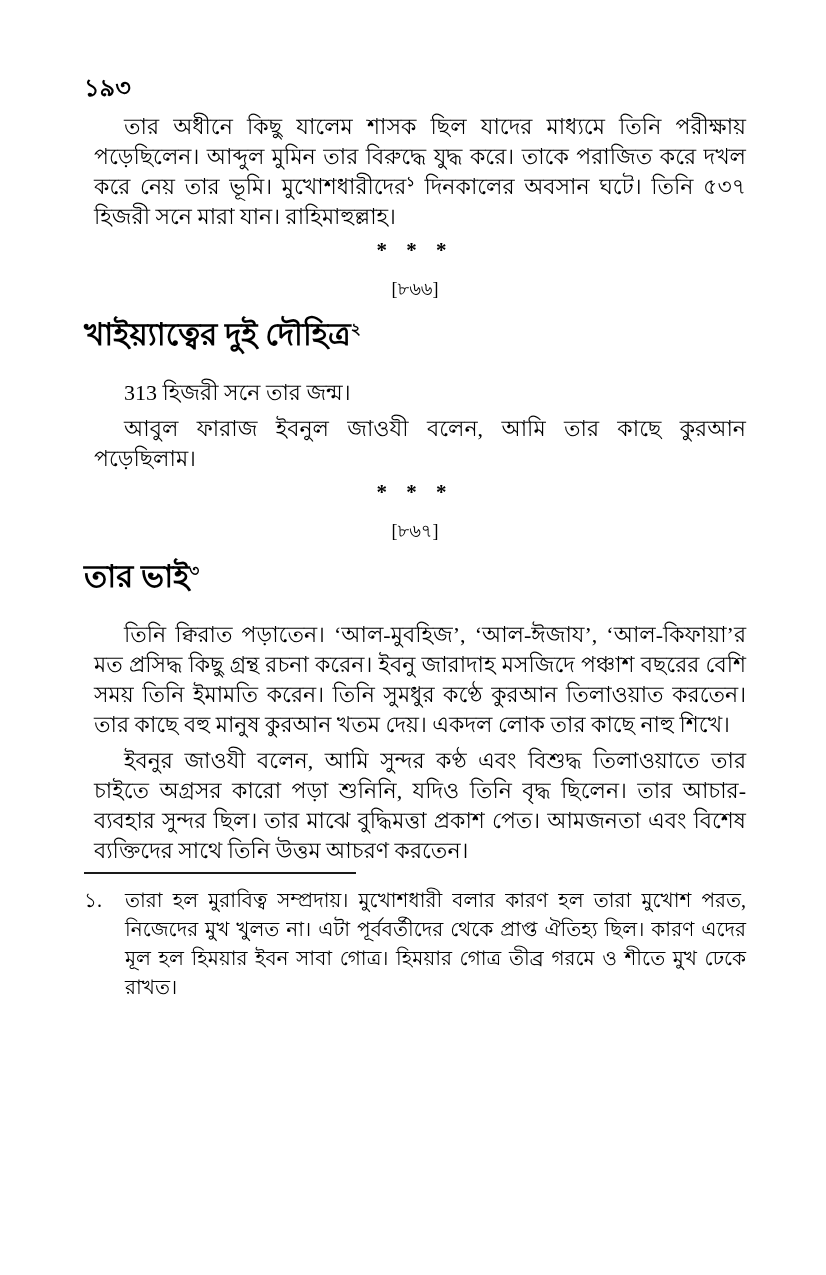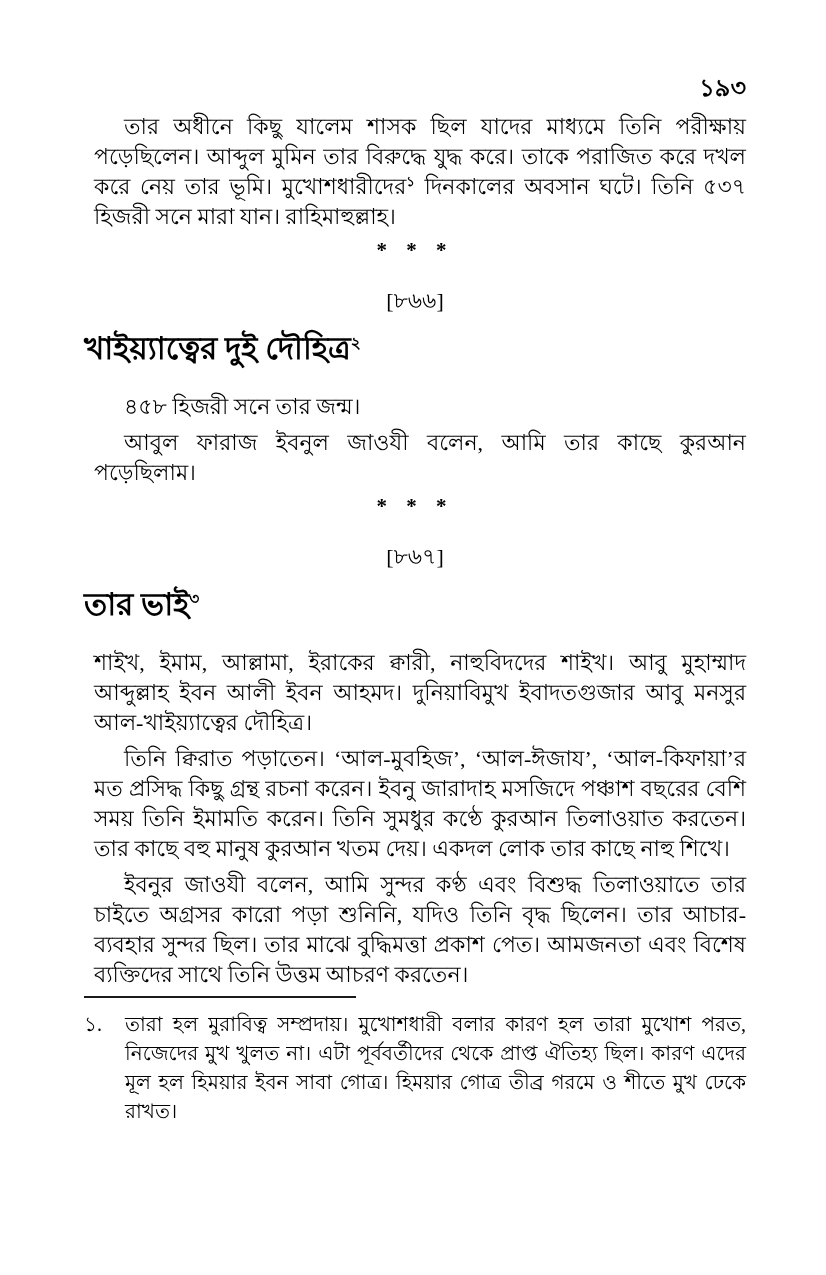--- a/index.html
+++ b/index.html
@@ -8,21 +8,20 @@
     width: 826px;
     height: 1275px;
     box-sizing: border-box;
     padding: 74px 80px 0 84px;
     background: #ffffff;
     color: #000000;
     font-family: "Liberation Serif", "DejaVu Serif", serif;
     overflow: hidden;
   }
   .page-number {
-    text-align: right;
     font-size: 24px;
     font-weight: bold;
     line-height: 28px;
     margin: 0 0 10px 0;
   }
   .body-para {
     font-size: 22px;
     line-height: 30px;
     text-align: justify;
     margin: 0 0 6px 10px;
@@ -35,22 +34,22 @@
   }
   .stars {
     text-align: center;
     font-size: 21px;
     letter-spacing: 7px;
     margin: 4px 0 6px 0;
     font-weight: bold;
   }
   .entry-marker {
     text-align: center;
-    font-size: 22px;
-    margin: 20px 0 4px 0;
+    font-size: 18px;
+    margin: 12px 0 4px 0;
   }
   .entry-title {
     text-align: left;
     font-size: 31px;
     font-weight: bold;
     margin: 0 0 16px 0;
   }
   .entry-title sup.fn-ref { font-size: 50%; }
   .footnote-rule {
     width: 272px;
@@ -76,30 +75,29 @@
 
   <div class="page-number">১৯৩</div>
 
   <p class="body-para indent"><span>তার অধীনে কিছু যালেম শাসক ছিল যাদের মাধ্যমে তিনি পরীক্ষায় পড়েছিলেন। আব্দুল মুমিন তার বিরুদ্ধে যুদ্ধ করে। তাকে পরাজিত করে দখল করে নেয় তার ভূমি। মুখোশধারীদের</span><sup class="fn-ref">১</sup><span> দিনকালের অবসান ঘটে। তিনি ৫৩৭ হিজরী সনে মারা যান। রাহিমাহুল্লাহ।</span></p>
 
   <div class="stars">* * *</div>
 
   <section>
     <div class="entry-marker">[৮৬৬]</div>
     <h1 class="entry-title"><span>খাইয়্যাত্বের দুই দৌহিত্র</span><sup class="fn-ref">২</sup></h1>
-    <p class="body-para indent">৪৫৮ হিজরী সনে তার জন্ম।</p>
+    <p class="body-para indent">313 হিজরী সনে তার জন্ম।</p>
     <p class="body-para indent">আবুল ফারাজ ইবনুল জাওযী বলেন, আমি তার কাছে কুরআন পড়েছিলাম।</p>
   </section>
 
   <div class="stars">* * *</div>
 
   <section>
     <div class="entry-marker">[৮৬৭]</div>
     <h1 class="entry-title"><span>তার ভাই</span><sup class="fn-ref">৩</sup></h1>
-    <p class="body-para">শাইখ, ইমাম, আল্লামা, ইরাকের ক্বারী, নাহুবিদদের শাইখ। আবু মুহাম্মাদ আব্দুল্লাহ ইবন আলী ইবন আহমদ। দুনিয়াবিমুখ ইবাদতগুজার আবু মনসুর আল-খাইয়্যাত্বের দৌহিত্র।</p>
     <p class="body-para indent">তিনি ক্বিরাত পড়াতেন। ‘আল-মুবহিজ’, ‘আল-ঈজায’, ‘আল-কিফায়া’র মত প্রসিদ্ধ কিছু গ্রন্থ রচনা করেন। ইবনু জারাদাহ মসজিদে পঞ্চাশ বছরের বেশি সময় তিনি ইমামতি করেন। তিনি সুমধুর কণ্ঠে কুরআন তিলাওয়াত করতেন। তার কাছে বহু মানুষ কুরআন খতম দেয়। একদল লোক তার কাছে নাহু শিখে।</p>
     <p class="body-para indent">ইবনুর জাওযী বলেন, আমি সুন্দর কণ্ঠ এবং বিশুদ্ধ তিলাওয়াতে তার চাইতে অগ্রসর কারো পড়া শুনিনি, যদিও তিনি বৃদ্ধ ছিলেন। তার আচার-ব্যবহার সুন্দর ছিল। তার মাঝে বুদ্ধিমত্তা প্রকাশ পেত। আমজনতা এবং বিশেষ ব্যক্তিদের সাথে তিনি উত্তম আচরণ করতেন।</p>
   </section>
 
   <hr class="footnote-rule">
 
   <div class="footnotes">
     <div class="footnote">
       <span class="footnote-num">১.</span>
       <span class="footnote-text">তারা হল মুরাবিত্ব সম্প্রদায়। মুখোশধারী বলার কারণ হল তারা মুখোশ পরত, নিজেদের মুখ খুলত না। এটা পূর্ববর্তীদের থেকে প্রাপ্ত ঐতিহ্য ছিল। কারণ এদের মূল হল হিময়ার ইবন সাবা গোত্র। হিময়ার গোত্র তীব্র গরমে ও শীতে মুখ ঢেকে রাখত।</span>

